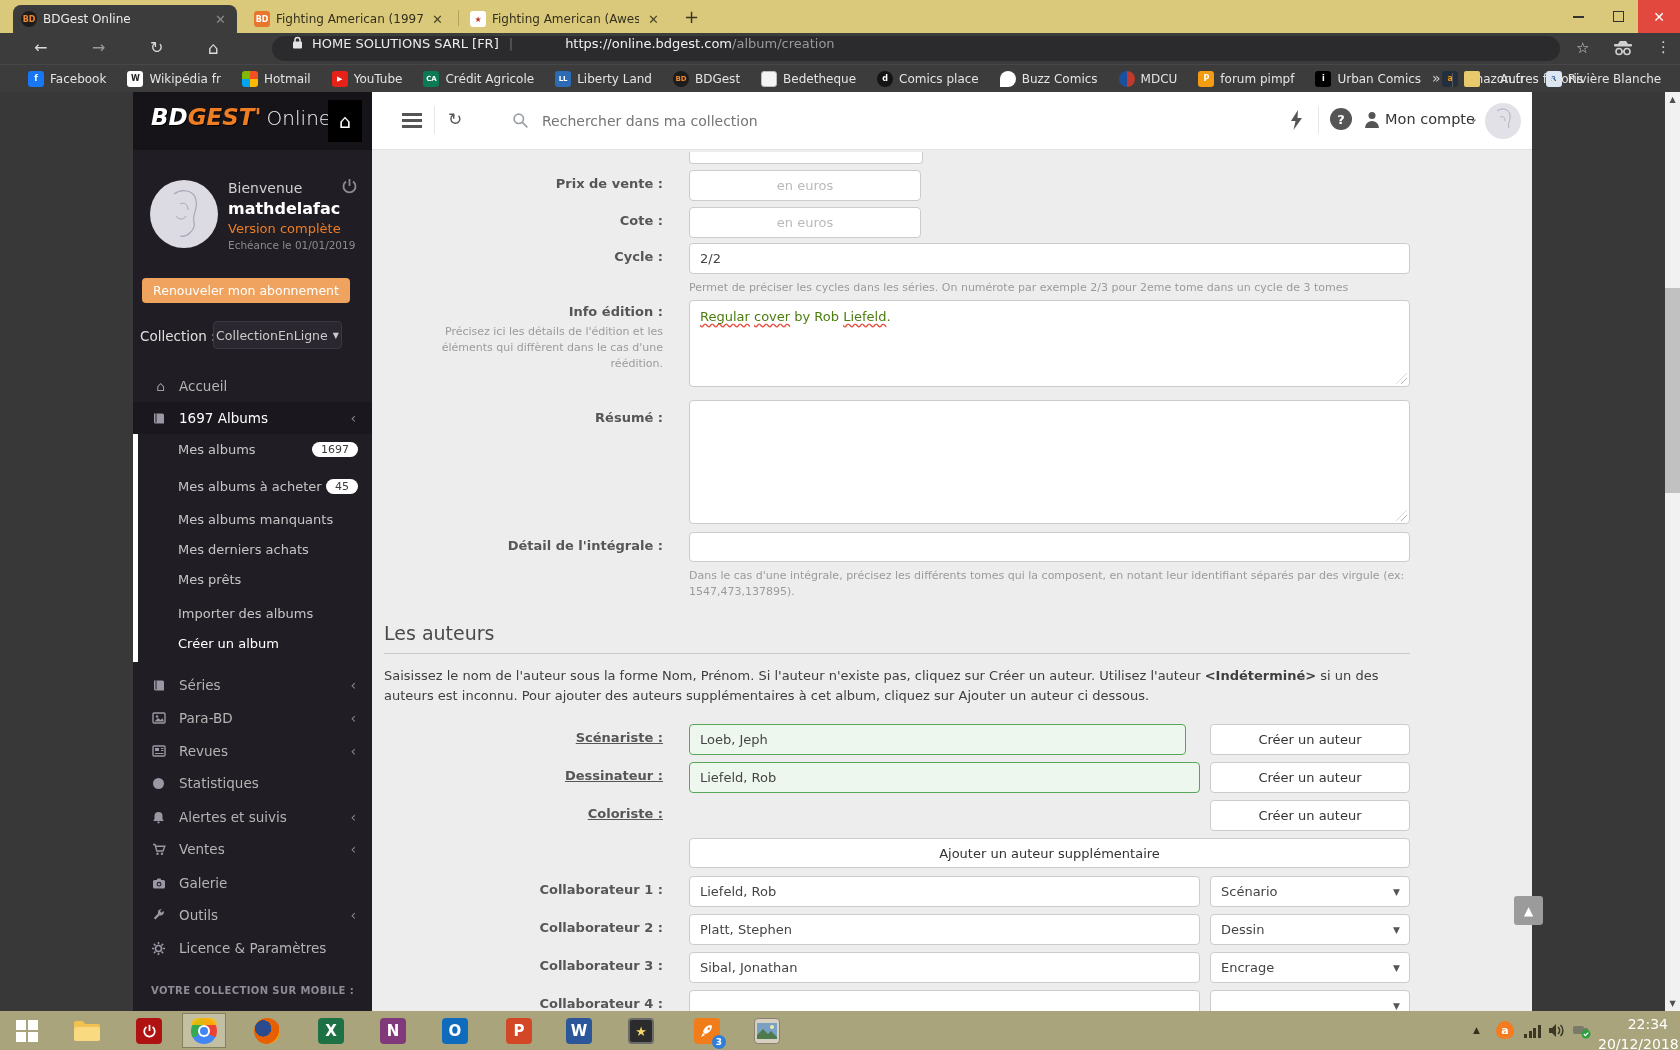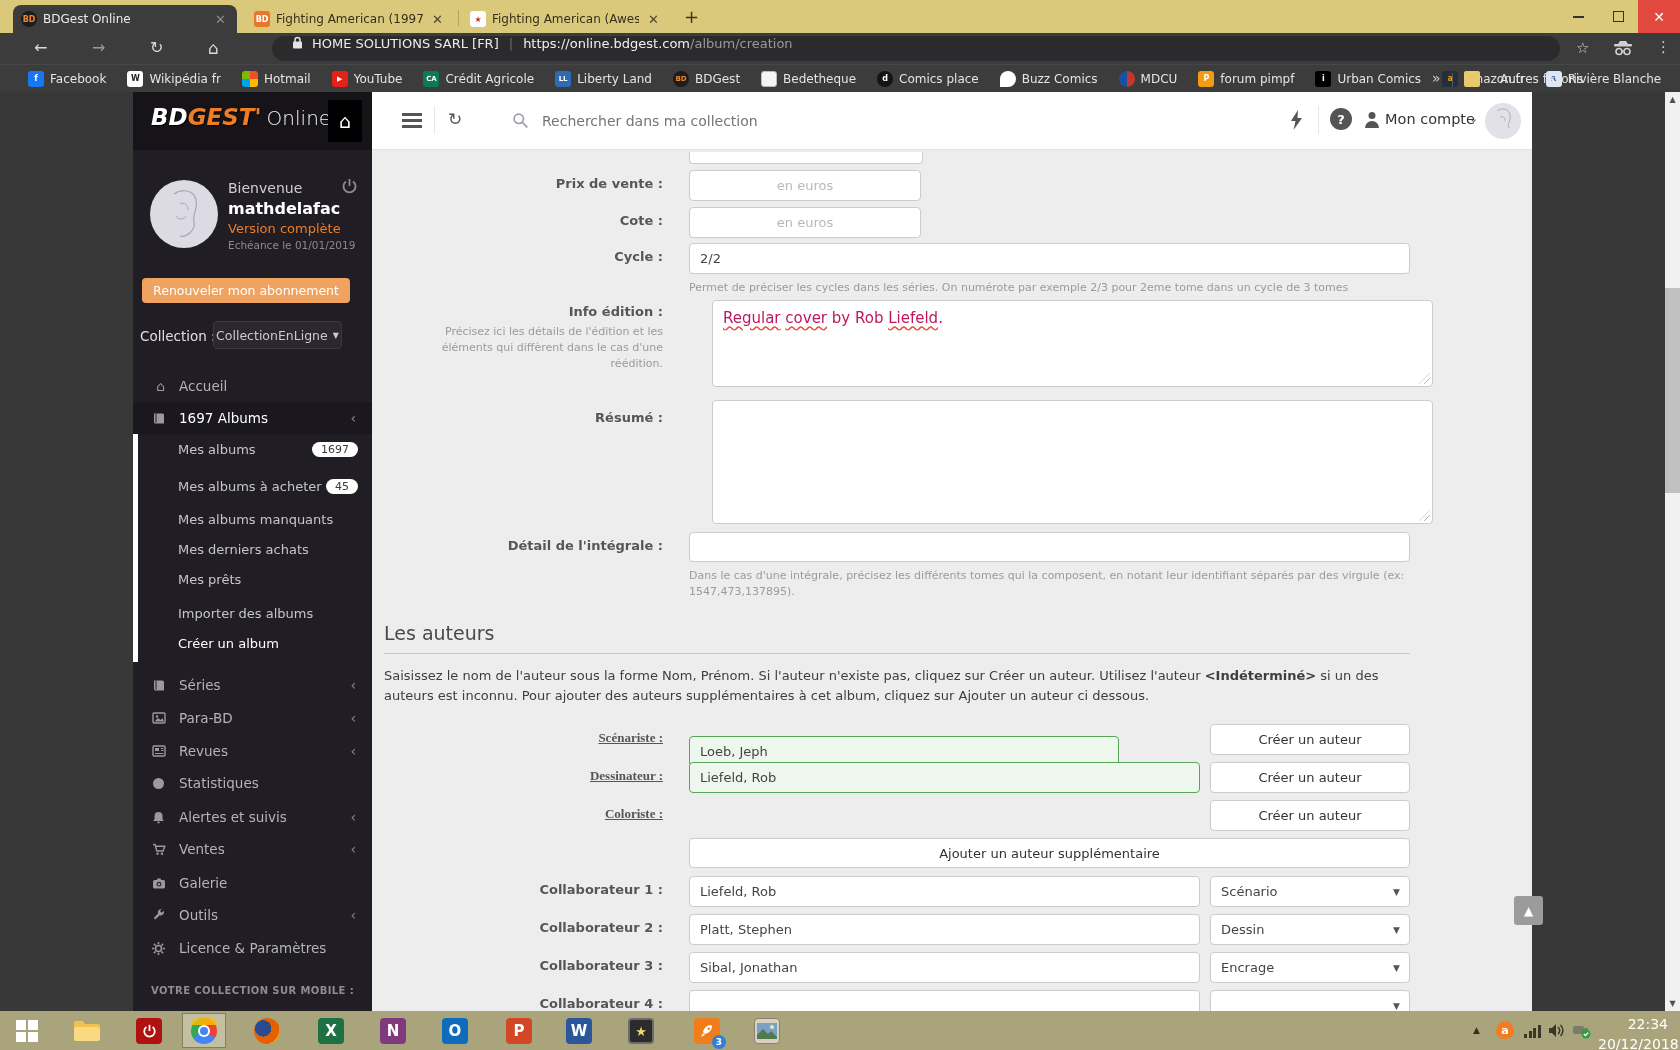--- a/index.html
+++ b/index.html
@@ -35,32 +35,32 @@
   .badge{position:absolute;right:14px;background:#ffffff;color:#3a3a3a;font-size:11px;border-radius:10px;padding:1px 9px;}
   #content{left:372px;top:0;width:1160px;height:919px;background:#ededed;}
   #appheader{left:0;top:0;width:1160px;height:58px;background:#ffffff;border-bottom:1px solid #e2e2e2;box-sizing:border-box;}
   .ipt{position:absolute;background:#fff;border:1px solid #ccc;border-radius:4px;box-sizing:border-box;
        font-size:13px;color:#444;padding:0 10px;font-family:"DejaVu Sans","Liberation Sans",sans-serif;outline:none;}
   .ipt::placeholder{color:#b9b9b9;}
   .center-ph{text-align:center;}
   .flabel{position:absolute;left:0;width:291px;text-align:right;font-size:13px;font-weight:bold;color:#565656;}
   .hint{position:absolute;font-size:11px;color:#9b9b9b;line-height:1.45;}
   .tarea{position:absolute;background:#fff;border:1px solid #ccc;border-radius:4px;box-sizing:border-box;
-         font-size:15px;color:#be185d;padding:8px 10px;white-space:pre-wrap;margin-left:23px;}
+         font-size:13px;color:#4d7c0f;padding:8px 10px;white-space:pre-wrap;}
   .grip{position:absolute;right:2px;bottom:2px;width:11px;height:11px;
         background:repeating-linear-gradient(135deg,transparent 0 3px,#b5b5b5 3px 4px);
         clip-path:polygon(100% 0,100% 100%,0 100%);}
   .greenipt{background:#eef7ee;border:1px solid #58a758;}
   .btnw{position:absolute;background:#fff;border:1px solid #ccc;border-radius:4px;box-sizing:border-box;
         font-size:13px;color:#333;display:flex;align-items:center;justify-content:center;}
   .sel{position:absolute;background:#fff;border:1px solid #ccc;border-radius:4px;box-sizing:border-box;
        font-size:13px;color:#444;display:flex;align-items:center;padding:0 10px;}
   .sel .caret{position:absolute;right:9px;font-size:9px;color:#555;}
   .sp{text-decoration-line:underline;text-decoration-style:wavy;text-decoration-color:#e74c3c;text-underline-offset:2px;}
-  .ulbl{text-decoration:underline;font-family:Liberation Serif, serif;}
+  .ulbl{text-decoration:underline;}
   
   #pgscroll{left:1665px;top:0;width:15px;height:919px;background:#f1f1f1;}
   
   #taskbar{left:0;top:1011px;width:1680px;height:39px;background:#a9a47b;}
   .tico{position:absolute;top:5px;width:30px;height:30px;display:flex;align-items:center;justify-content:center;}
   .appsq{width:26px;height:26px;border-radius:4px;display:flex;align-items:center;justify-content:center;
          color:#fff;font-weight:bold;font-size:15px;}
   svg{display:block;}
 </style>
 </head>
@@ -100,21 +100,21 @@
   <span class="abs navic" style="left:208px;font-size:17px;">⌂</span>
   <div id="addrpill" class="abs">
     <span style="margin-left:20px;">
       <svg width="11" height="13" viewBox="0 0 11 13">
           <rect x="1" y="5.5" width="9" height="7" rx="1" fill="#e4e4e4"></rect>
           <path d="M3 6V4a2.5 2.5 0 015 0v2" fill="none" stroke="#e4e4e4" stroke-width="1.5"></path>
         </svg>
     </span>
     <span style="margin-left:9px;color:#ececec;">HOME SOLUTIONS SARL [FR]</span>
     <span style="margin:0 10px;color:#6d6d6d;">|</span>
-    <span style="color:#f0f0f0;">https://online.bdgest.com</span>
+    <span style="color:#f0f0f0;margin-left:42px;">https://online.bdgest.com</span>
       <span style="color:#9a9a9a;">/album/creation</span>
   </div>
   <span class="abs" style="left:1576px;top:6px;color:#cfcfcf;font-size:15px;">☆</span>
   <span class="abs" style="left:1612px;top:8px;">
     <svg width="22" height="15" viewBox="0 0 22 15">
         <rect x="2" y="3" width="18" height="2.5" rx="1" fill="#d0d0d0"></rect>
         <path d="M6 3L8 0h6l2 3z" fill="#d0d0d0"></path>
         <circle cx="7" cy="10.5" r="3" fill="none" stroke="#d0d0d0" stroke-width="1.6"></circle>
         <circle cx="15" cy="10.5" r="3" fill="none" stroke="#d0d0d0" stroke-width="1.6"></circle>
         <path d="M10 10.5h2" stroke="#d0d0d0" stroke-width="1.4"></path>
@@ -421,21 +421,21 @@
     <div class="tarea" style="left:317px;top:308px;width:721px;height:124px;"><span></span><span class="grip"></span></div>
 
     <div class="flabel" style="top:446px;">Détail de l'intégrale :</div>
     <input class="ipt" style="left: 317px; top: 440px; width: 721px; height: 30px;" value="">
     <div class="hint" style="left:317px;top:476px;width:730px;">Dans le cas d'une intégrale, précisez les différents tomes qui la composent, en notant leur identifiant séparés par des virgule (ex: 1547,473,137895).</div>
 
     <div class="abs" style="left:12px;top:530px;width:1026px;border-bottom:1px solid #c9c9c9;padding-bottom:9px;font-size:19px;color:#4a4a4a;">Les auteurs</div>
     <div class="abs" style="left:12px;top:574px;width:1026px;font-size:13px;color:#3e3e3e;line-height:1.55;"><span>Saisissez le nom de l'auteur sous la forme Nom, Prénom. Si l'auteur n'existe pas, cliquez sur Créer un auteur. Utilisez l'auteur </span><span style="font-weight:bold;">&lt;Indéterminé&gt;</span><span> si un des auteurs est inconnu. Pour ajouter des auteurs supplémentaires à cet album, cliquez sur Ajouter un auteur ci dessous.</span></div>
 
     <div class="flabel ulbl" style="top:638px;">Scénariste :</div>
-    <input class="ipt greenipt" style="left: 317px; top: 632px; width: 430px; height: 31px; margin-top: 12px;" value="Loeb, Jeph">
+    <input class="ipt greenipt" style="left: 317px; top: 632px; width: 497px; height: 31px;" value="Loeb, Jeph">
     <div class="btnw" style="left:838px;top:632px;width:200px;height:31px;">Créer un auteur</div>
 
     <div class="flabel ulbl" style="top:676px;">Dessinateur :</div>
     <input class="ipt greenipt" style="left: 317px; top: 670px; width: 511px; height: 31px;" value="Liefeld, Rob">
     <div class="btnw" style="left:838px;top:670px;width:200px;height:31px;">Créer un auteur</div>
 
     <div class="flabel ulbl" style="top:714px;">Coloriste :</div>
     <div class="btnw" style="left:838px;top:708px;width:200px;height:31px;">Créer un auteur</div>
 
     <div class="btnw" style="left:317px;top:746px;width:721px;height:30px;">Ajouter un auteur supplémentaire</div>

